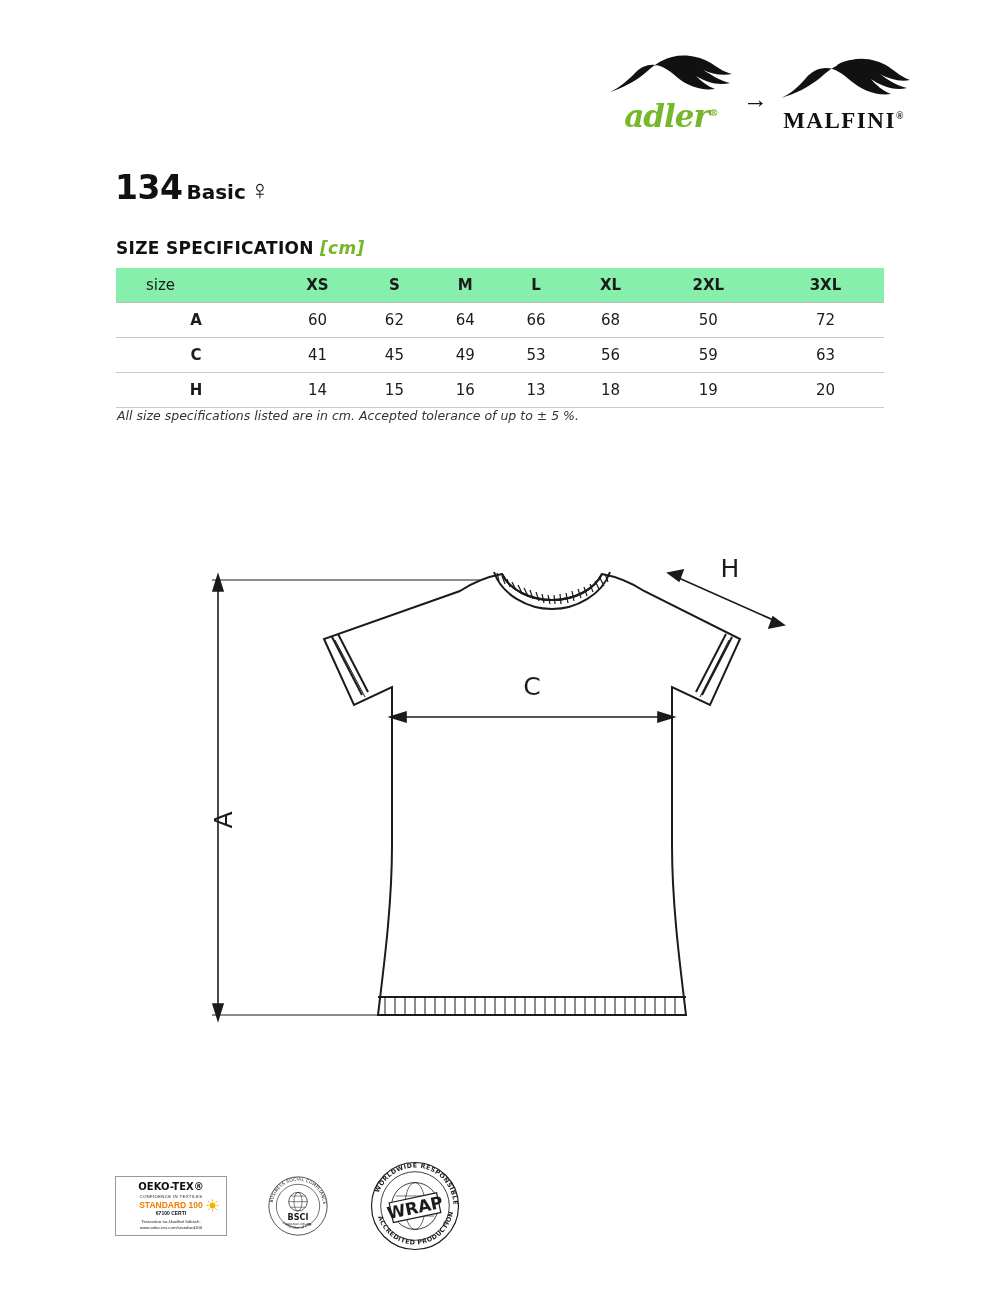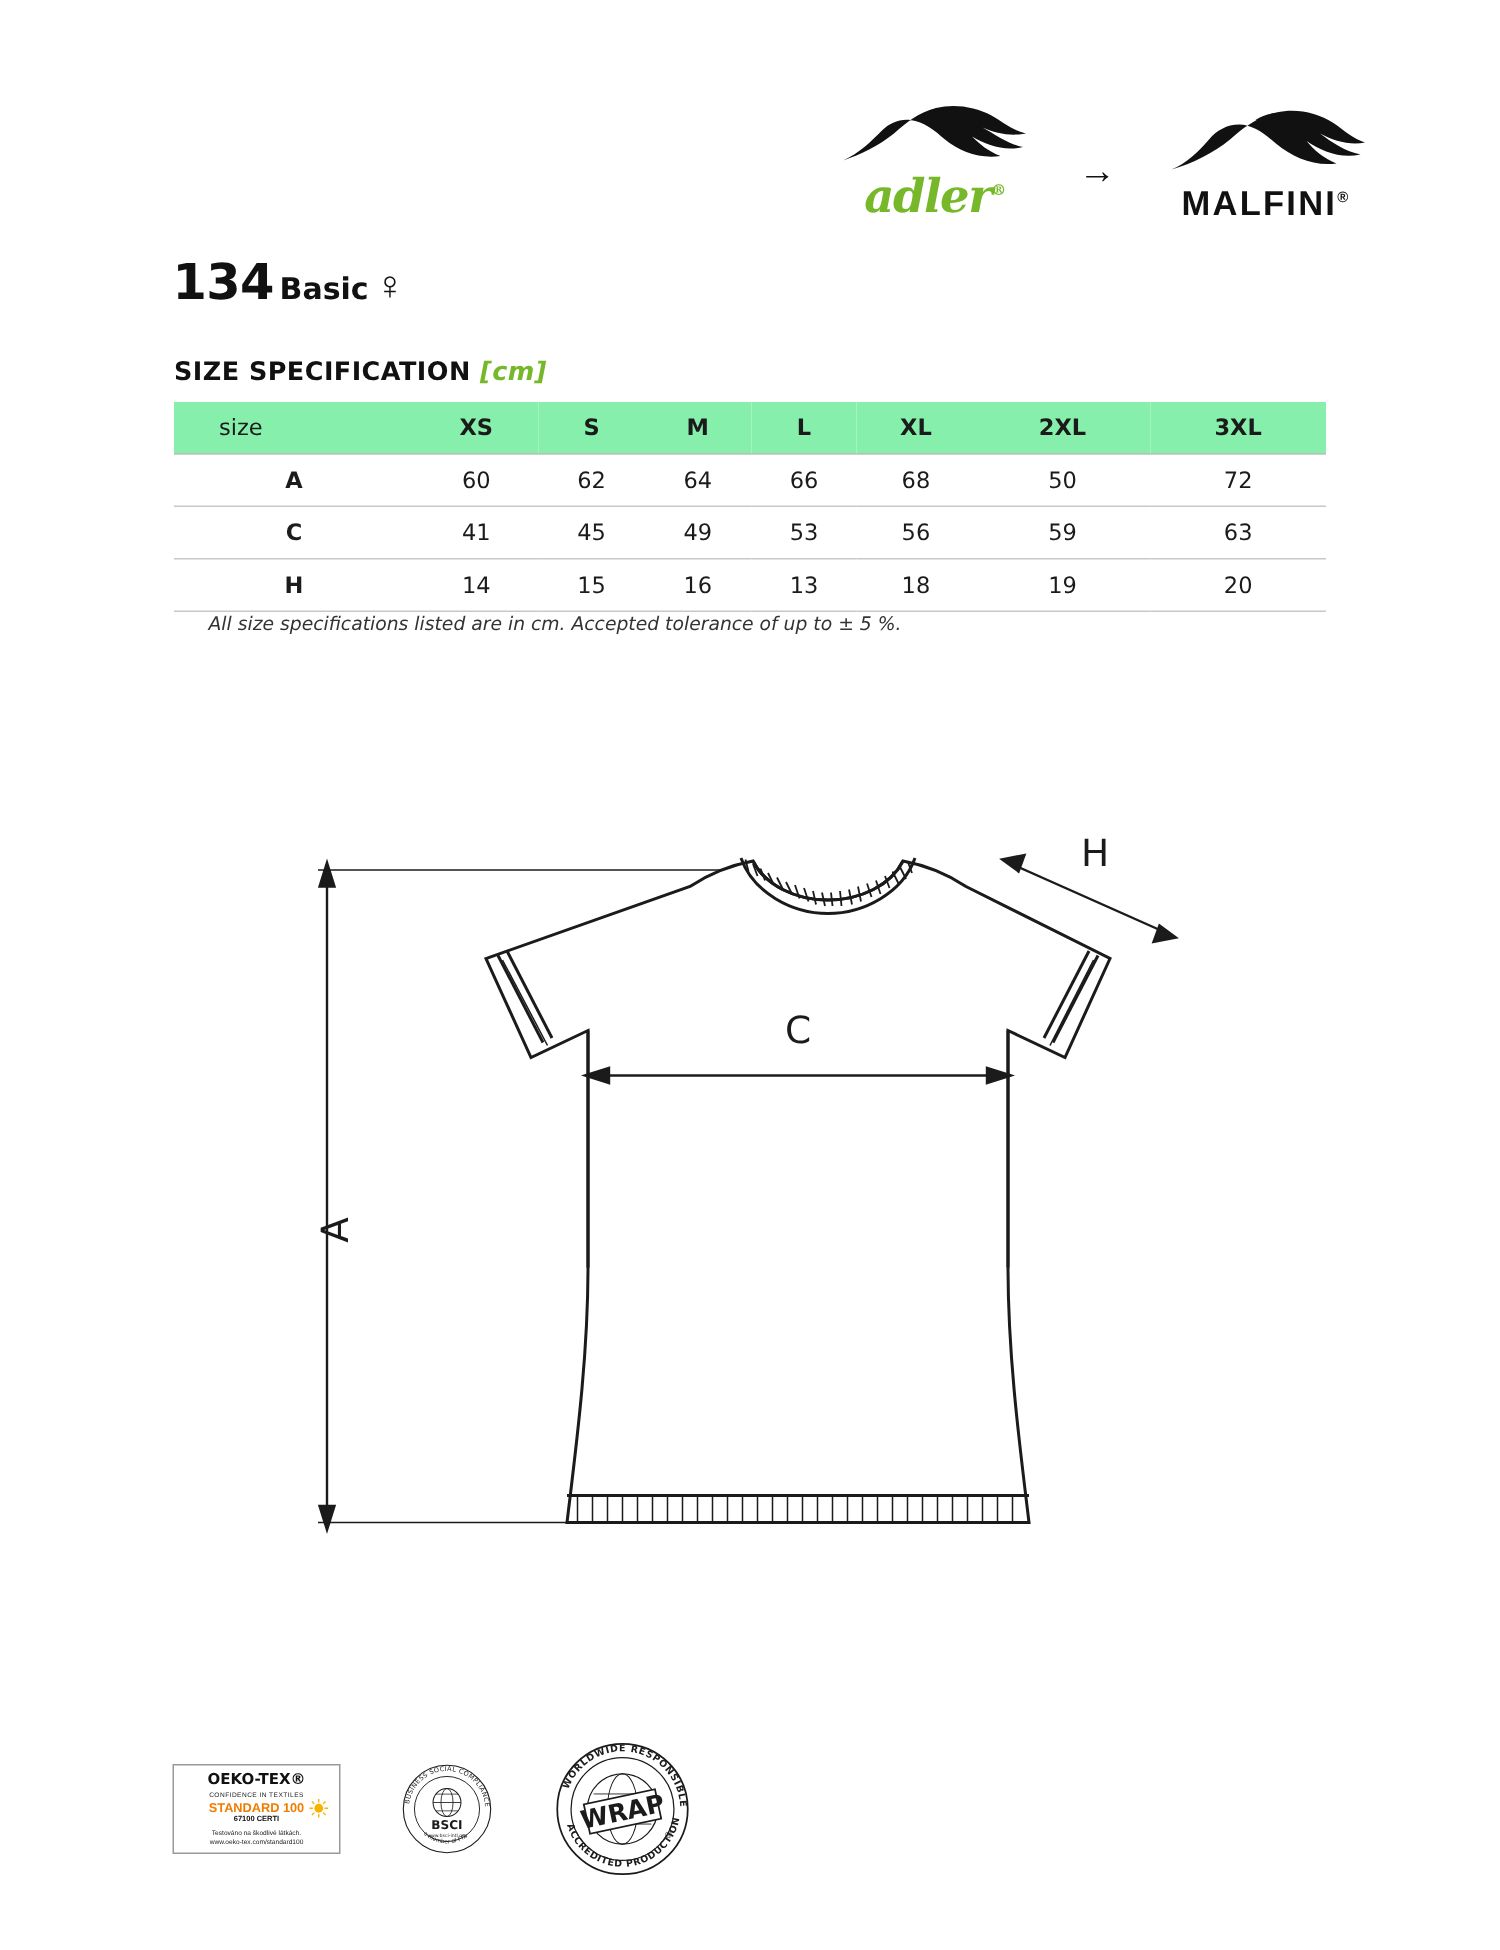--- a/index.html
+++ b/index.html
@@ -12,25 +12,25 @@
     background: #ffffff;
     font-family: "Liberation Sans", sans-serif;
     color: #1b1b1b;
     position: relative;
     overflow: hidden;
   }
 
   
   .logo-row {
     position: absolute;
-    top: 63px;
+    top: 48px;
     right: 88px;
     display: flex;
     align-items: flex-end;
-    gap: 32px;
+    gap: 8px;
   }
   .adler-logo {
     width: 128px;
     position: relative;
     text-align: center;
   }
   .adler-bird {
     display: block;
     margin: 0 auto;
   }
@@ -52,21 +52,21 @@
     font-size: 25px;
     line-height: 1;
     color: #111;
     padding-bottom: 20px;
   }
   .malfini-logo {
     width: 136px;
     text-align: center;
   }
   .malfini-word {
-    font-family: Liberation Sans, sans-serif;
+    font-family: Liberation Serif, serif;
     font-weight: bold;
     font-size: 23px;
     letter-spacing: 1.5px;
     line-height: 1;
     margin-top: 1px;
     color: #111;
   }
   .malfini-word sup {
     font-size: 10px;
     vertical-align: super;
@@ -151,21 +151,20 @@
     width: 130px;
   }
   .table-note {
     position: absolute;
     top: 408px;
     left: 117px;
     font-family: "DejaVu Sans", sans-serif;
     font-style: italic;
     font-size: 12.5px;
     color: #333;
-    margin-left: 22px;
   }
 
   
   .drawing {
     position: absolute;
     top: 545px;
     left: 180px;
     width: 640px;
     height: 530px;
   }

